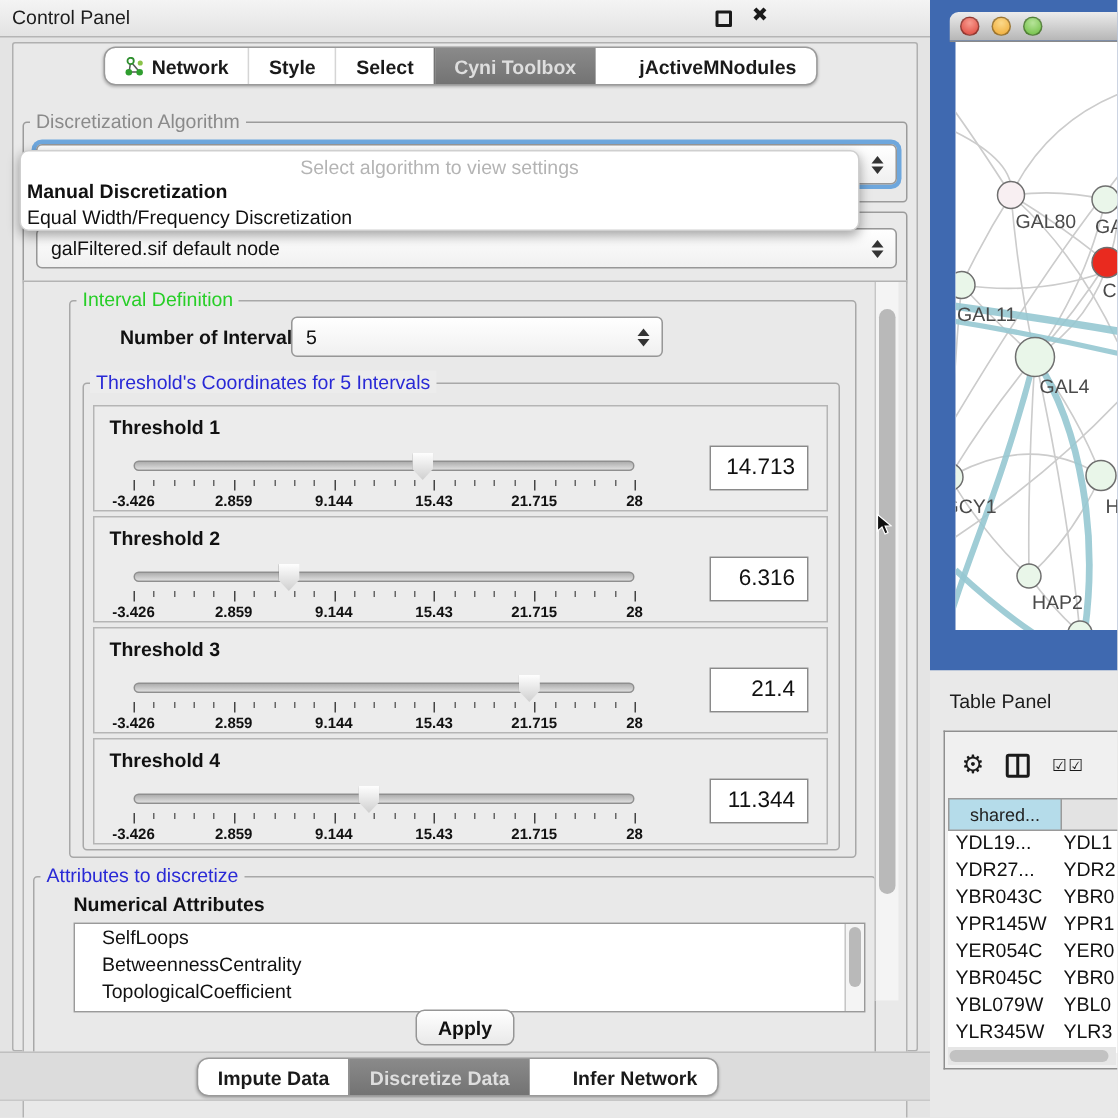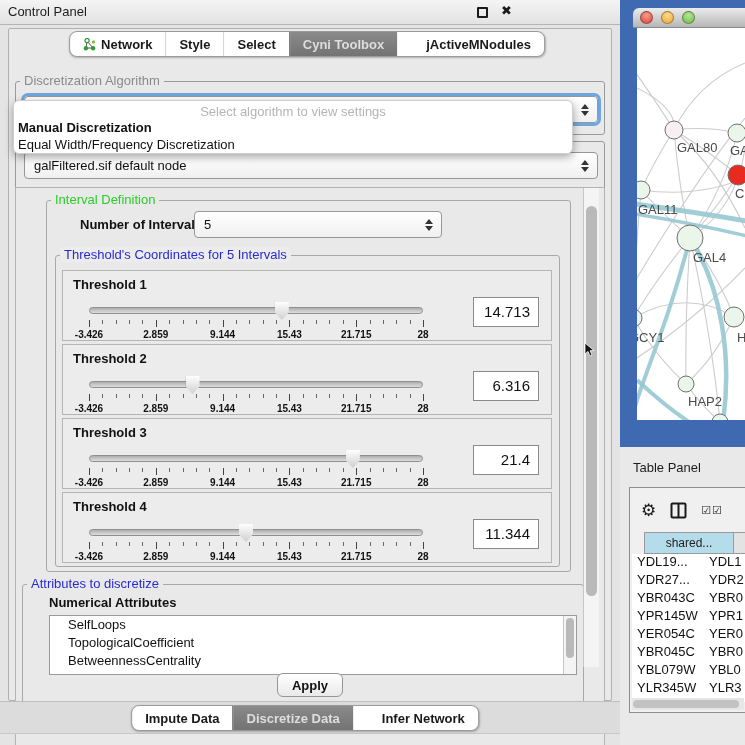--- a/index.html
+++ b/index.html
@@ -336,22 +336,22 @@
           </div>
       </div>
     </div>
 
     <div class="group" style="left:6px; top:396px; width:562px; height:130px; border-color:#a8a8a8;">
       <span class="group-title t-blue">Attributes to discretize</span>
       <div class="abs" style="left:26px; top:10px; font-size:13px; font-weight:bold; color:#111;">Numerical Attributes</div>
       <div class="attr-list" style="left:26px; top:30px; width:528px; height:60px;">
         <div>
             <div class="attr-item">SelfLoops</div>
+            <div class="attr-item">BetweennessCentrality</div>
             <div class="attr-item">TopologicalCoefficient</div>
-            <div class="attr-item">BetweennessCentrality</div>
           </div>
         <div class="vscroll" style="right:0; top:0; width:13px; height:60px; border-left:1px solid #c6c6c6;">
           <div class="vthumb" style="top:2px; height:40px;"></div>
         </div>
       </div>
     </div>
 
     <div class="vscroll" style="left:567px; top:0; width:16px; height:479px;">
       <div class="vthumb" style="top:18px; height:390px;"></div>
     </div>
@@ -461,21 +461,21 @@
   <div class="tp-box">
     <div class="tp-toolbar">
       <span class="glyph" style="font-size:17px;">⚙</span>
       <svg width="17" height="17" viewBox="0 0 17 17">
         <rect x="1.5" y="1.5" width="14" height="14" fill="none" stroke="#1a1a1a" stroke-width="2" rx="1"></rect>
         <line x1="8.5" y1="1.5" x2="8.5" y2="15.5" stroke="#1a1a1a" stroke-width="2"></line>
       </svg>
       <span class="glyph" style="font-size:11px; letter-spacing:1px;">☑☑</span>
     </div>
     <div class="tp-headrow">
-      <div class="tp-hcell" style="width:90px; background:#b5dcea;margin-left:12px;">shared...</div>
+      <div class="tp-hcell" style="width:76px; background:#b5dcea;">shared...</div>
       <div class="tp-hcell" style="width:120px; background:#e3e3e3; border-left:none;">name</div>
     </div>
     <div class="tp-rows">
         <div class="tp-row">
           <div class="tp-c1">YDL19...</div>
           <div class="tp-c2">YDL1</div>
         </div>
         <div class="tp-row">
           <div class="tp-c1">YDR27...</div>
           <div class="tp-c2">YDR2</div>

